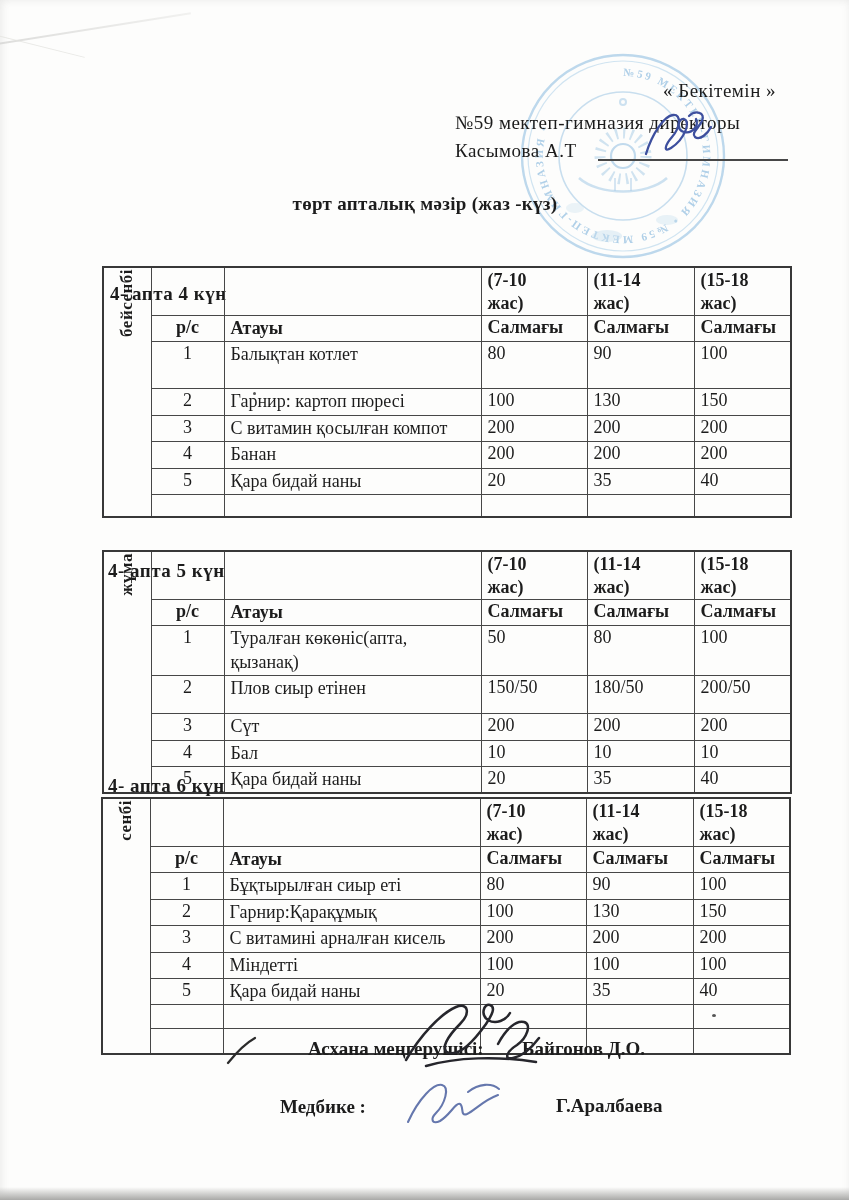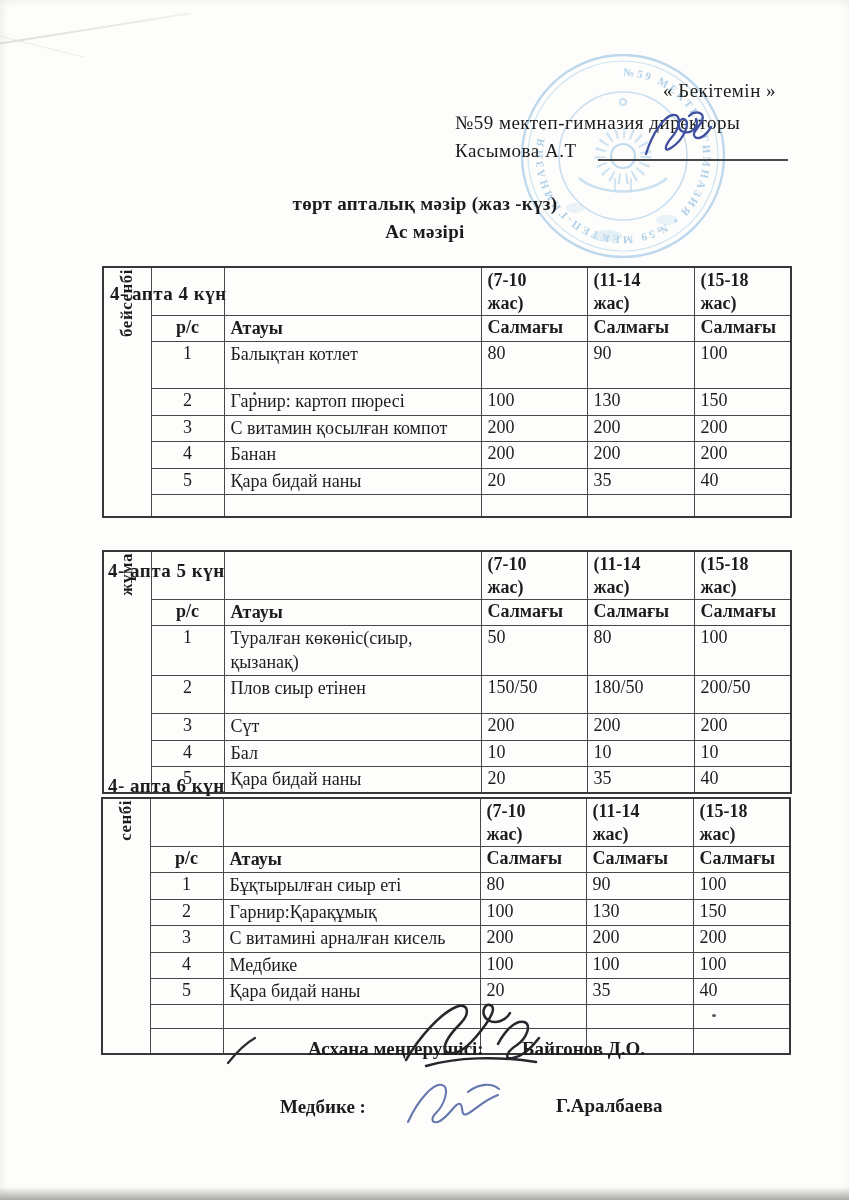--- a/index.html
+++ b/index.html
@@ -69,21 +69,20 @@
   <div class="abs hdr-text" style="left:663px;top:80px;">« Бекітемін »</div>
   <div class="abs hdr-text" style="left:455px;top:112px;">№59  мектеп-гимназия  директоры</div>
   <div class="abs hdr-text" style="left:455px;top:140px;">Касымова А.Т</div>
   <div class="underline" style="left:598px;top:159px;width:190px;"></div>
 
   <svg class="sig" style="left:632px;top:106px;" width="100" height="58" viewBox="0 0 100 58">
     <path d="M14,48 C20,28 32,10 41,9 C50,8 48,22 40,31 C33,39 31,47 39,42 C53,33 59,15 52,13 C46,12 44,24 52,26 C61,28 67,19 64,13 M57,10 C63,4 74,6 70,15 C66,23 59,27 63,31 C68,35 76,27 79,21" fill="none" stroke="#3d4f9e" stroke-width="2.3" stroke-linecap="round"></path>
   </svg>
 
   <div class="title-line" style="top:193px;">төрт  апталық мәзір (жаз -күз)</div>
-  <div class="title-line" style="top:221px;">Ас  мәзірі</div>
 
   <div class="section-label" style="left:110px;top:243px;margin-top:40px;">4- апта  4 күн</div>
 
   <table class="menu" style="left:102px;top:266px;width:688px;">
     <colgroup>
         <col style="width:48px">
         <col style="width:73px">
         <col style="width:257px">
         <col style="width:106px">
         <col style="width:107px">
@@ -178,21 +177,21 @@
     </tr>
     <tr style="height:23px">
       <td class="col-hd num-cell">р/с</td>
       <td class="col-hd name-cell">Атауы</td>
       <td class="col-hd">Салмағы</td>
       <td class="col-hd">Салмағы</td>
       <td class="col-hd">Салмағы</td>
     </tr>
     <tr style="height:47px">
       <td class="num-cell">1</td>
-      <td class="name-cell">Туралған көкөніс(сиыр,
+      <td class="name-cell">Туралған көкөніс(апта,
 қызанақ)</td>
       <td>50</td>
       <td>80</td>
       <td>100</td>
     </tr>
     <tr style="height:38px">
       <td class="num-cell">2</td>
       <td class="name-cell vbottom">Плов сиыр етінен</td>
       <td>150/50</td>
       <td>180/50</td>
@@ -268,21 +267,21 @@
     </tr>
     <tr style="height:25px">
       <td class="num-cell">3</td>
       <td class="name-cell">С витамині арналған кисель</td>
       <td>200</td>
       <td>200</td>
       <td>200</td>
     </tr>
     <tr style="height:25px">
       <td class="num-cell">4</td>
-      <td class="name-cell">Медбике</td>
+      <td class="name-cell">Міндетті</td>
       <td>100</td>
       <td>100</td>
       <td>100</td>
     </tr>
     <tr style="height:22px">
       <td class="num-cell">5</td>
       <td class="name-cell">Қара бидай наны</td>
       <td>20</td>
       <td>35</td>
       <td>40</td>

